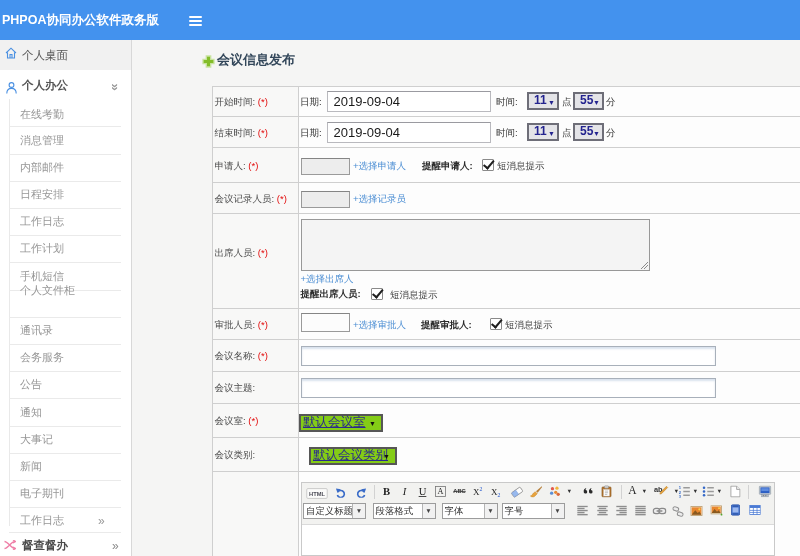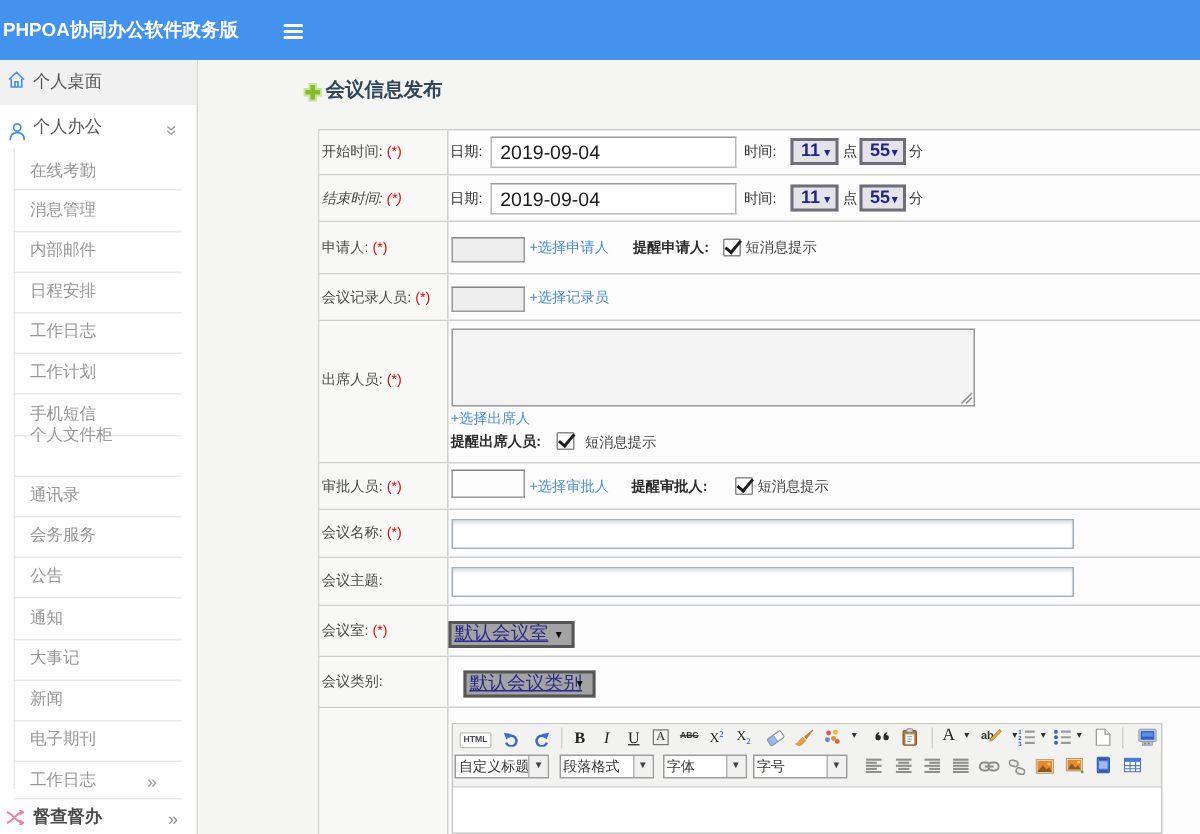--- a/index.html
+++ b/index.html
@@ -38,21 +38,21 @@
 .gry { color:#404040; }
 
 .dinput { position:absolute; width:164px; height:21px; background:#fff; border:1px solid #b9b9be; border-top-color:#9a9aa0; font-size:13px; color:#1a1a1a; padding-left:6px; line-height:19px; font-family:"Liberation Sans",sans-serif; }
 .tsel { position:absolute; height:17.5px; background:#e4e4e8; border:2px solid #6e6e78; color:#23238f; font-size:12px; font-weight:bold; line-height:13.5px; padding-left:5px; }
 .tsel .ar { position:absolute; right:2px; top:4.5px; font-size:7px; line-height:7px; color:#23238f; }
 .ginput { position:absolute; width:49px; height:17px; background:#ededed; border:1px solid #9a9a9a; border-top-color:#858585; }
 .cbx { position:absolute; width:12px; height:12px; background:#fff; border:1px solid #8a8a8a; border-radius:1px; }
 .cbx:after { content:""; position:absolute; left:2.6px; top:-2px; width:3.8px; height:8.5px; border:solid #1e1e1e; border-width:0 2px 2px 0; transform:rotate(40deg); }
 .winput { position:absolute; width:415px; height:20px; background:#fff; border:1px solid #a8b0ba; box-shadow:inset 0 2px 2px rgba(170,190,215,0.45); }
 .txtarea { position:absolute; left:88px; top:5px; width:349px; height:52px; background:#f4f4f4; border:1px solid #989898; }
-.bsel { position:absolute; height:17.5px; background:#a3a3a3; border:2px solid #565656; color:#2b2b8c; font-size:12.5px; line-height:13px; padding-left:2px; text-decoration:underline; }
+.bsel { position:absolute; height:17.5px; background:#84cc16; border:2px solid #565656; color:#2b2b8c; font-size:12.5px; line-height:13px; padding-left:2px; text-decoration:underline; }
 .bsel .ar { position:absolute; right:5px; top:4px; font-size:7px; line-height:7px; color:#111; }
 
 
 .edt { position:absolute; left:301px; top:482px; width:474px; height:74px; background:#fff; border:1px solid #c9c9c9; }
 .edt .bar { position:absolute; left:0; top:0; width:472px; height:42px; background:#f2f2f0; border-bottom:1px solid #dadada; }
 .ti { position:absolute; transform:scale(0.82); transform-origin:center; } 
 .tsep { position:absolute; width:1px; height:14px; background:#d2d2d2; }
 .esel { position:absolute; top:19.5px; height:16px; background:#fff; border:1px solid #9c9c9c; font-size:9.4px; color:#333; line-height:14px; padding-left:2px; white-space:nowrap; overflow:hidden; }
 .esel .arb { position:absolute; right:0; top:0; bottom:0; width:13px; border-left:1px solid #b5b5b5; background:#f1f1f1; text-align:center; font-size:6.5px; color:#444; line-height:14px; }
 </style>
@@ -67,21 +67,21 @@
     </div>
 </div>
 
 <div class="side">
   <div class="s-top" style="top:0; height:30px; background:#f1f1f1;">
     <svg style="position:absolute;left:5px;top:7px" width="12" height="12" viewBox="0 0 12 12">
         <path d="M1 6 L6 1.2 L11 6 M2.5 5.5 V11 H9.5 V5.5 M5 11 V7.5 H7 V11" fill="none" stroke="#4a90e2" stroke-width="1.1"></path>
       </svg>
     <span class="txt" style="line-height:30px;">个人桌面</span>
   </div>
-  <div class="s-top" style="top:30px; height:30px;">
+  <div class="s-top" style="top:30px; height:30px;font-weight:bold;">
     <svg style="position:absolute;left:6px;top:12px" width="11" height="12" viewBox="0 0 11 12">
         <circle cx="5.5" cy="3" r="2.4" fill="none" stroke="#4a90e2" stroke-width="1.1"></circle>
         <path d="M0.8 11.5 C0.8 7.8 3 6.4 5.5 6.4 C8 6.4 10.2 7.8 10.2 11.5" fill="none" stroke="#4a90e2" stroke-width="1.1"></path>
       </svg>
     <span class="txt" style="line-height:30px;">个人办公</span>
     <span class="chev" style="position:absolute; left:112px; top:9px; transform:rotate(90deg); letter-spacing:-1px; font-size:13px;">»</span>
   </div>
   <div class="s-guide"></div>
 
   <div class="s-item" style="top:68.3px; height:13px;text-align:center;">
@@ -172,21 +172,21 @@
     <div class="ctx" style="left:87px; top:0; line-height:30px;">日期:</div>
     <input class="dinput" style="left: 113.5px; top: 4px;" value="2019-09-04">
     <div class="ctx" style="left:283px; top:0; line-height:30px;">时间:</div>
     <div class="tsel" style="left:314px; top:5px; width:32px;">11<span class="ar">▼</span></div>
     <div class="ctx" style="left:349px; top:0; line-height:30px;">点</div>
     <div class="tsel" style="left:360px; top:5px; width:31px;">55<span class="ar">▼</span></div>
     <div class="ctx" style="left:393px; top:0; line-height:30px;">分</div>
   </div>
   <div class="row" style="top:30px; height:31px;">
     <div class="lbl">
-        <span style="line-height:31px;top:0;font-style:italic;">结束时间: <b class="red" style="font-weight:normal">(*)</b></span>
+        <span style="line-height:31px;top:0;">结束时间: <b class="red" style="font-weight:normal">(*)</b></span>
       </div>
     <div class="ctx" style="left:87px; top:0; line-height:31px;">日期:</div>
     <input class="dinput" style="left: 113.5px; top: 5px;" value="2019-09-04">
     <div class="ctx" style="left:283px; top:0; line-height:31px;">时间:</div>
     <div class="tsel" style="left:314px; top:6px; width:32px;">11<span class="ar">▼</span></div>
     <div class="ctx" style="left:349px; top:0; line-height:31px;">点</div>
     <div class="tsel" style="left:360px; top:6px; width:31px;">55<span class="ar">▼</span></div>
     <div class="ctx" style="left:393px; top:0; line-height:31px;">分</div>
   </div>
   <div class="row" style="top:61px; height:35px;">

